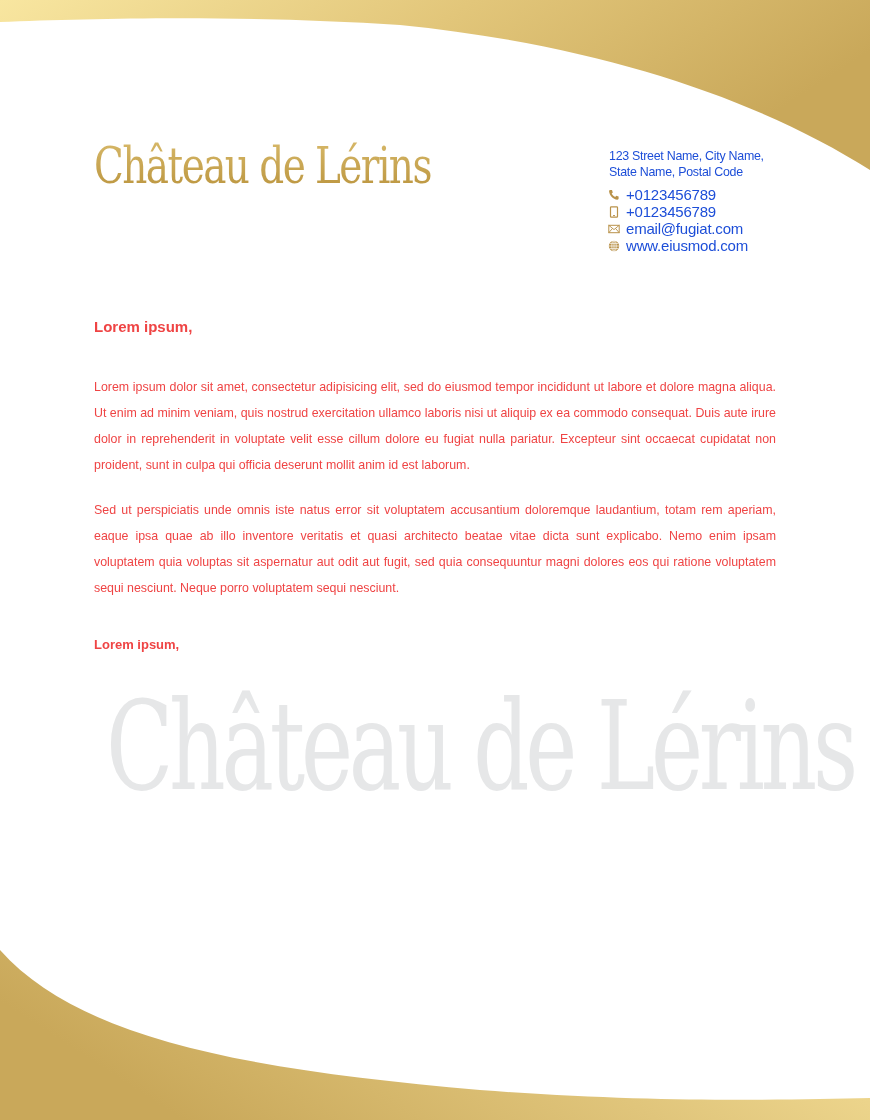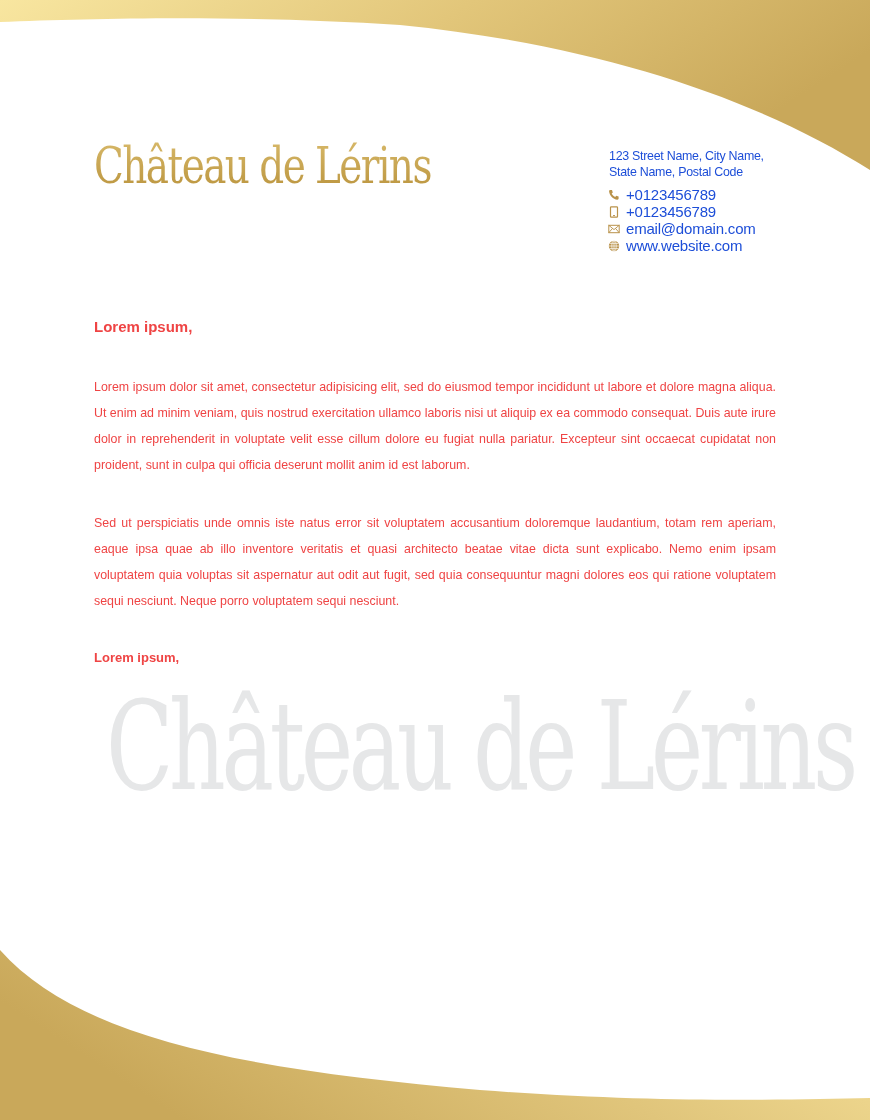--- a/index.html
+++ b/index.html
@@ -29,21 +29,21 @@
     .contact li { display: flex; align-items: center; height: 17px; font-size: 15px; letter-spacing: -0.2px; }
     .contact li .ico { width: 12px; height: 12px; margin-right: 6px; display: inline-flex; align-items: center; justify-content: center; }
     .contact li .ico svg { width: 12px; height: 12px; }
     .content {
       position: absolute; left: 94px; top: 314px; width: 682px;
       font-family: "Liberation Sans", sans-serif; color: #ef4444;
     }
     .salutation { font-weight: bold; font-size: 15px; margin: 0; height: 26px; line-height: 26px; }
     .para { font-size: 12.4px; line-height: 26px; text-align: justify; margin: 0; }
     .para1 { margin-top: 34px; }
-    .para2 { margin-top: 32px; }
+    .para2 { margin-top: 19px; }
     .closing { font-weight: bold; font-size: 13px; margin-top: 34px; line-height: 20px; }
     .watermark {
       position: absolute; left: 106px; top: 672px;
       font-family: "DejaVu Serif", serif;
       font-size: 124px; letter-spacing: -6px;
       transform: scaleX(0.71); transform-origin: left top;
       color: #e6e7e8; white-space: nowrap; line-height: 1.2;
     }
   </style>
 </head>
@@ -93,36 +93,36 @@
       </span>
       <span>+0123456789</span>
     </li>
     <li>
       <span class="ico">
         <svg viewBox="0 0 12 12">
             <rect x="0.8" y="2.3" width="10.4" height="7.4" fill="none" stroke="#b9924a" stroke-width="1"></rect>
             <path d="M0.8 2.3 L6 6.6 L11.2 2.3 M0.8 9.7 L4.5 5.4 M11.2 9.7 L7.5 5.4" fill="none" stroke="#b9924a" stroke-width="0.9"></path>
           </svg>
       </span>
-      <span>email@domain.com</span>
+      <span>email@fugiat.com</span>
     </li>
     <li>
       <span class="ico">
         <svg viewBox="0 0 12 12">
             <circle cx="6" cy="6" r="5.2" fill="#b9924a"></circle>
             <g stroke="#ffffff" stroke-width="0.7" fill="none">
               <ellipse cx="6" cy="6" rx="2.2" ry="5.2"></ellipse>
               <line x1="6" y1="0.8" x2="6" y2="11.2"></line>
               <line x1="0.8" y1="6" x2="11.2" y2="6"></line>
               <line x1="1.6" y1="3.4" x2="10.4" y2="3.4"></line>
               <line x1="1.6" y1="8.6" x2="10.4" y2="8.6"></line>
             </g>
           </svg>
       </span>
-      <span>www.website.com</span>
+      <span>www.eiusmod.com</span>
     </li>
   </ul>
 </div>
 
 <div class="content">
   <p class="salutation">Lorem ipsum,</p>
   <p class="para para1">Lorem ipsum dolor sit amet, consectetur adipisicing elit, sed do eiusmod tempor incididunt ut labore et dolore magna aliqua. Ut enim ad minim veniam, quis nostrud exercitation ullamco laboris nisi ut aliquip ex ea commodo consequat. Duis aute irure dolor in reprehenderit in voluptate velit esse cillum dolore eu fugiat nulla pariatur. Excepteur sint occaecat cupidatat non proident, sunt in culpa qui officia deserunt mollit anim id est laborum.</p>
   <p class="para para2">Sed ut perspiciatis unde omnis iste natus error sit voluptatem accusantium doloremque laudantium, totam rem aperiam, eaque ipsa quae ab illo inventore veritatis et quasi architecto beatae vitae dicta sunt explicabo. Nemo enim ipsam voluptatem quia voluptas sit aspernatur aut odit aut fugit, sed quia consequuntur magni dolores eos qui ratione voluptatem sequi nesciunt. Neque porro voluptatem sequi nesciunt.</p>
   <p class="closing">Lorem ipsum,</p>
 </div>

